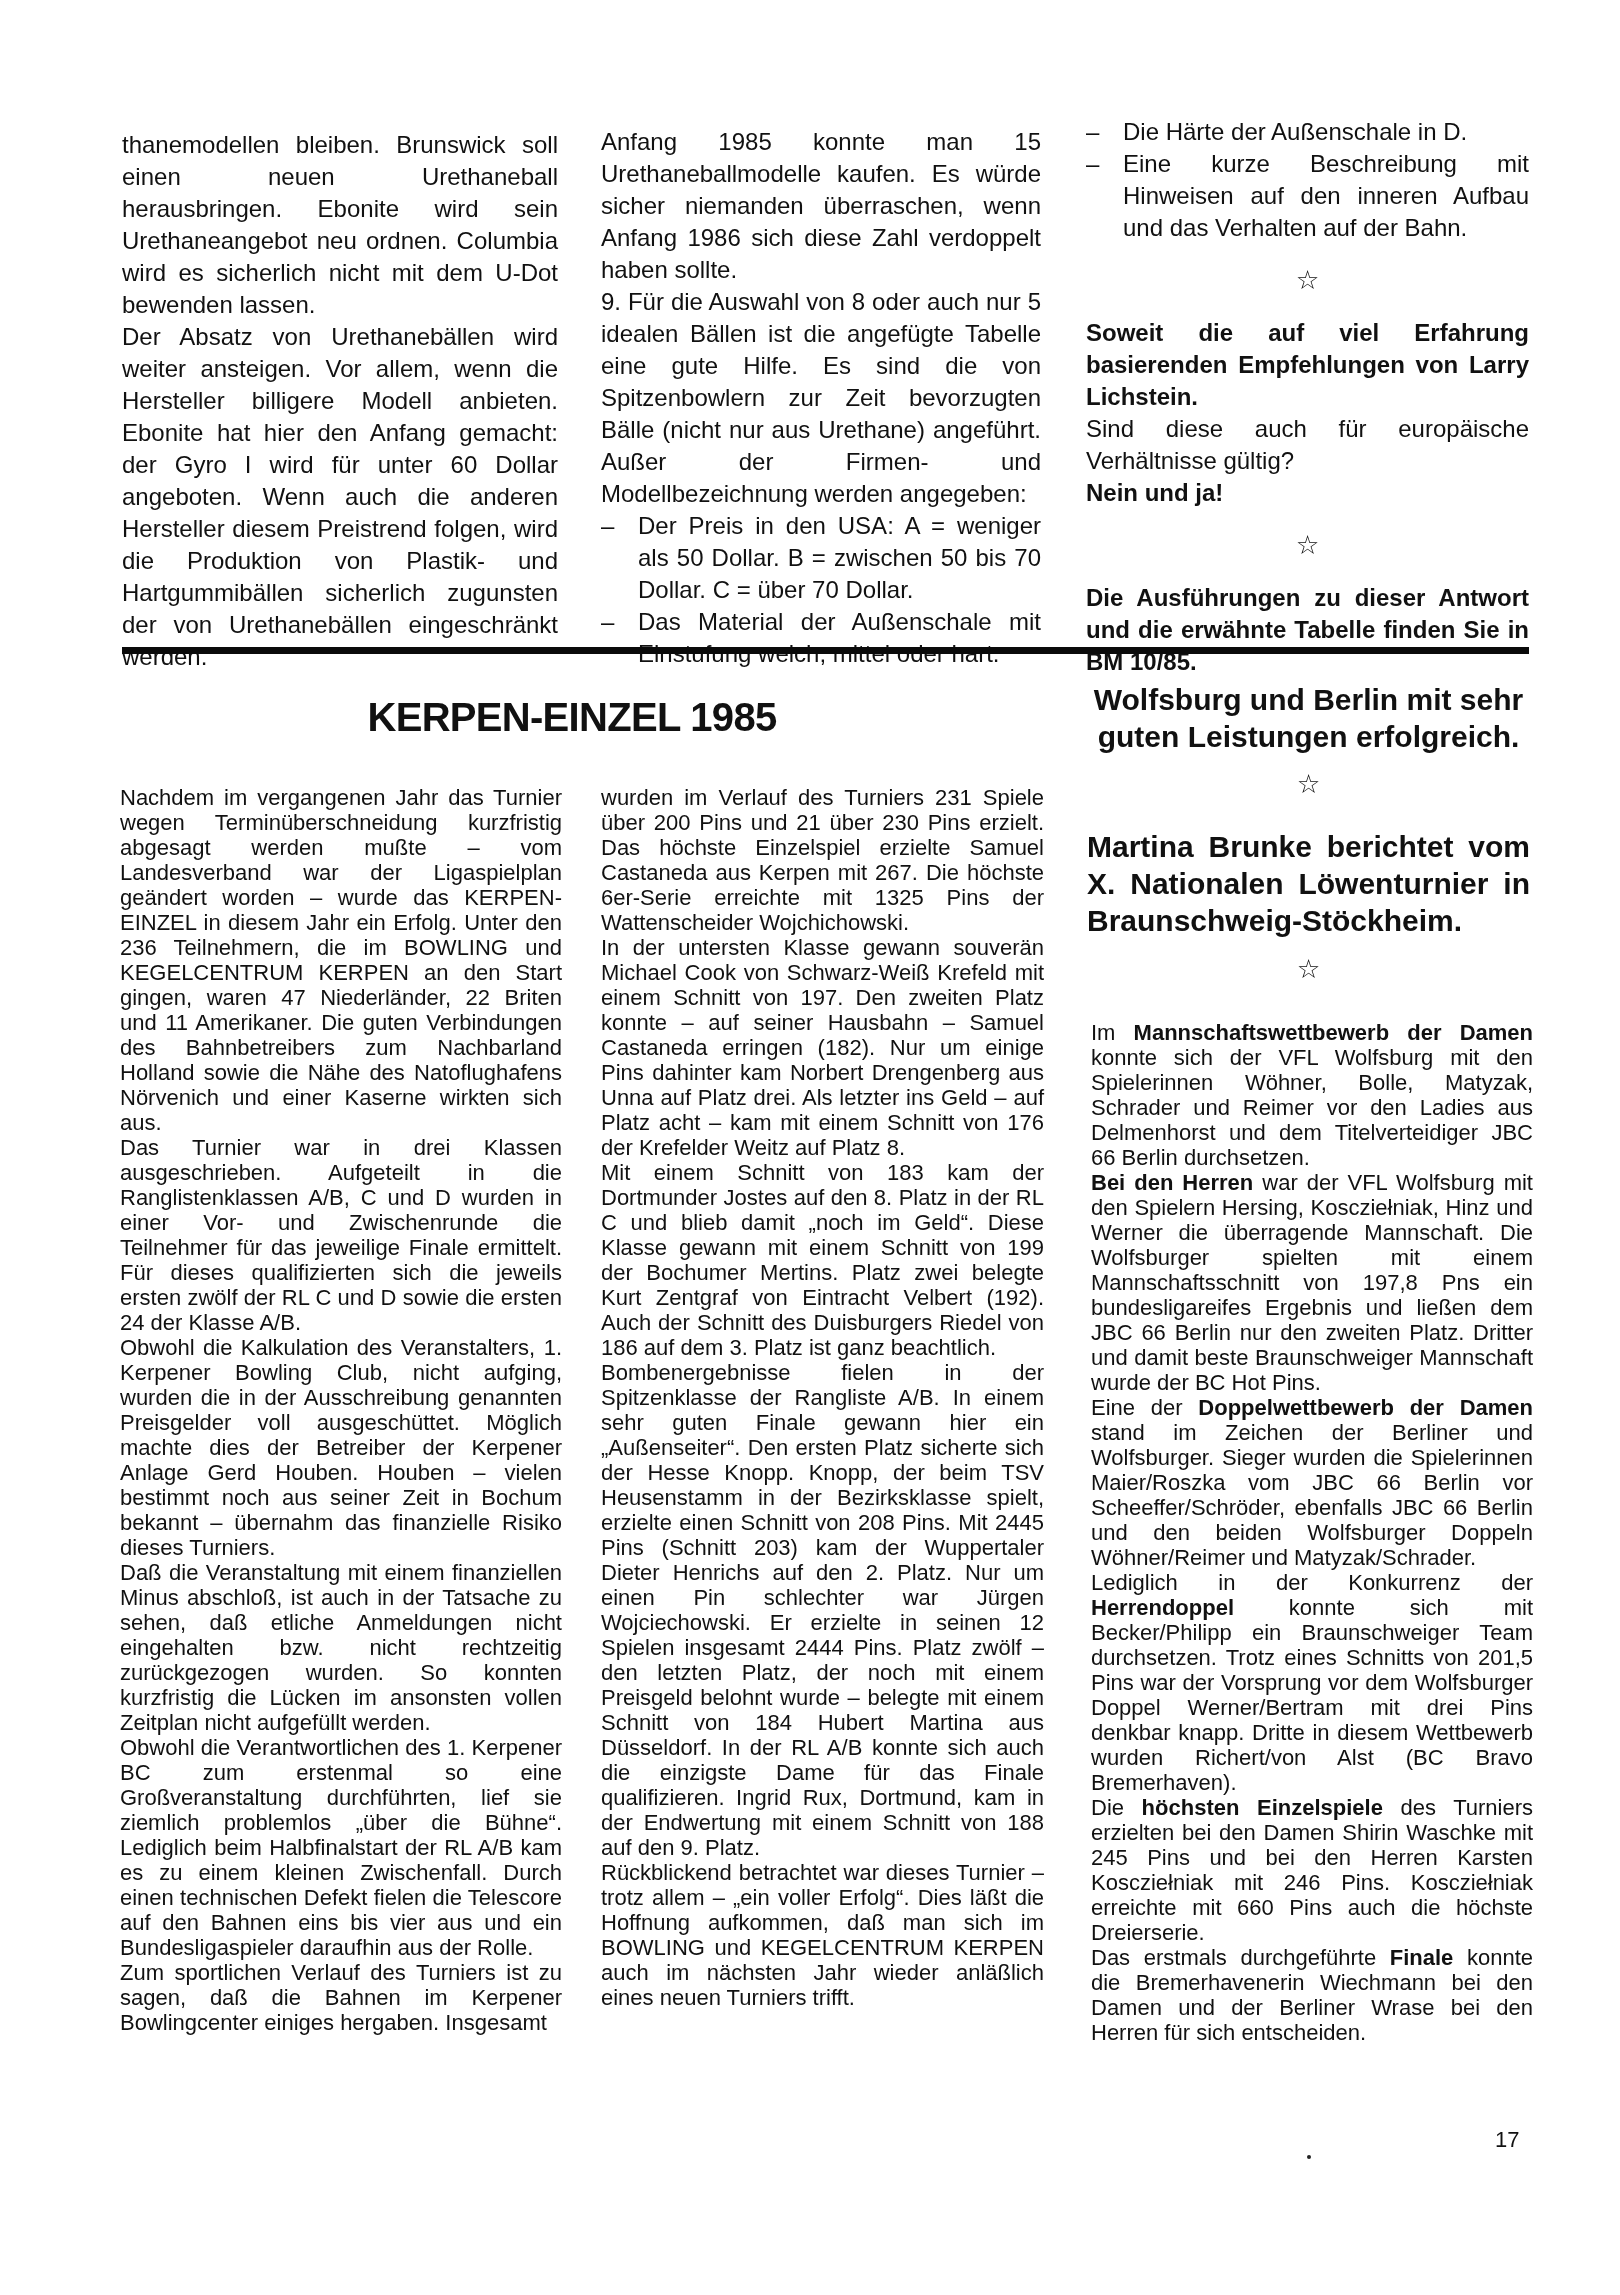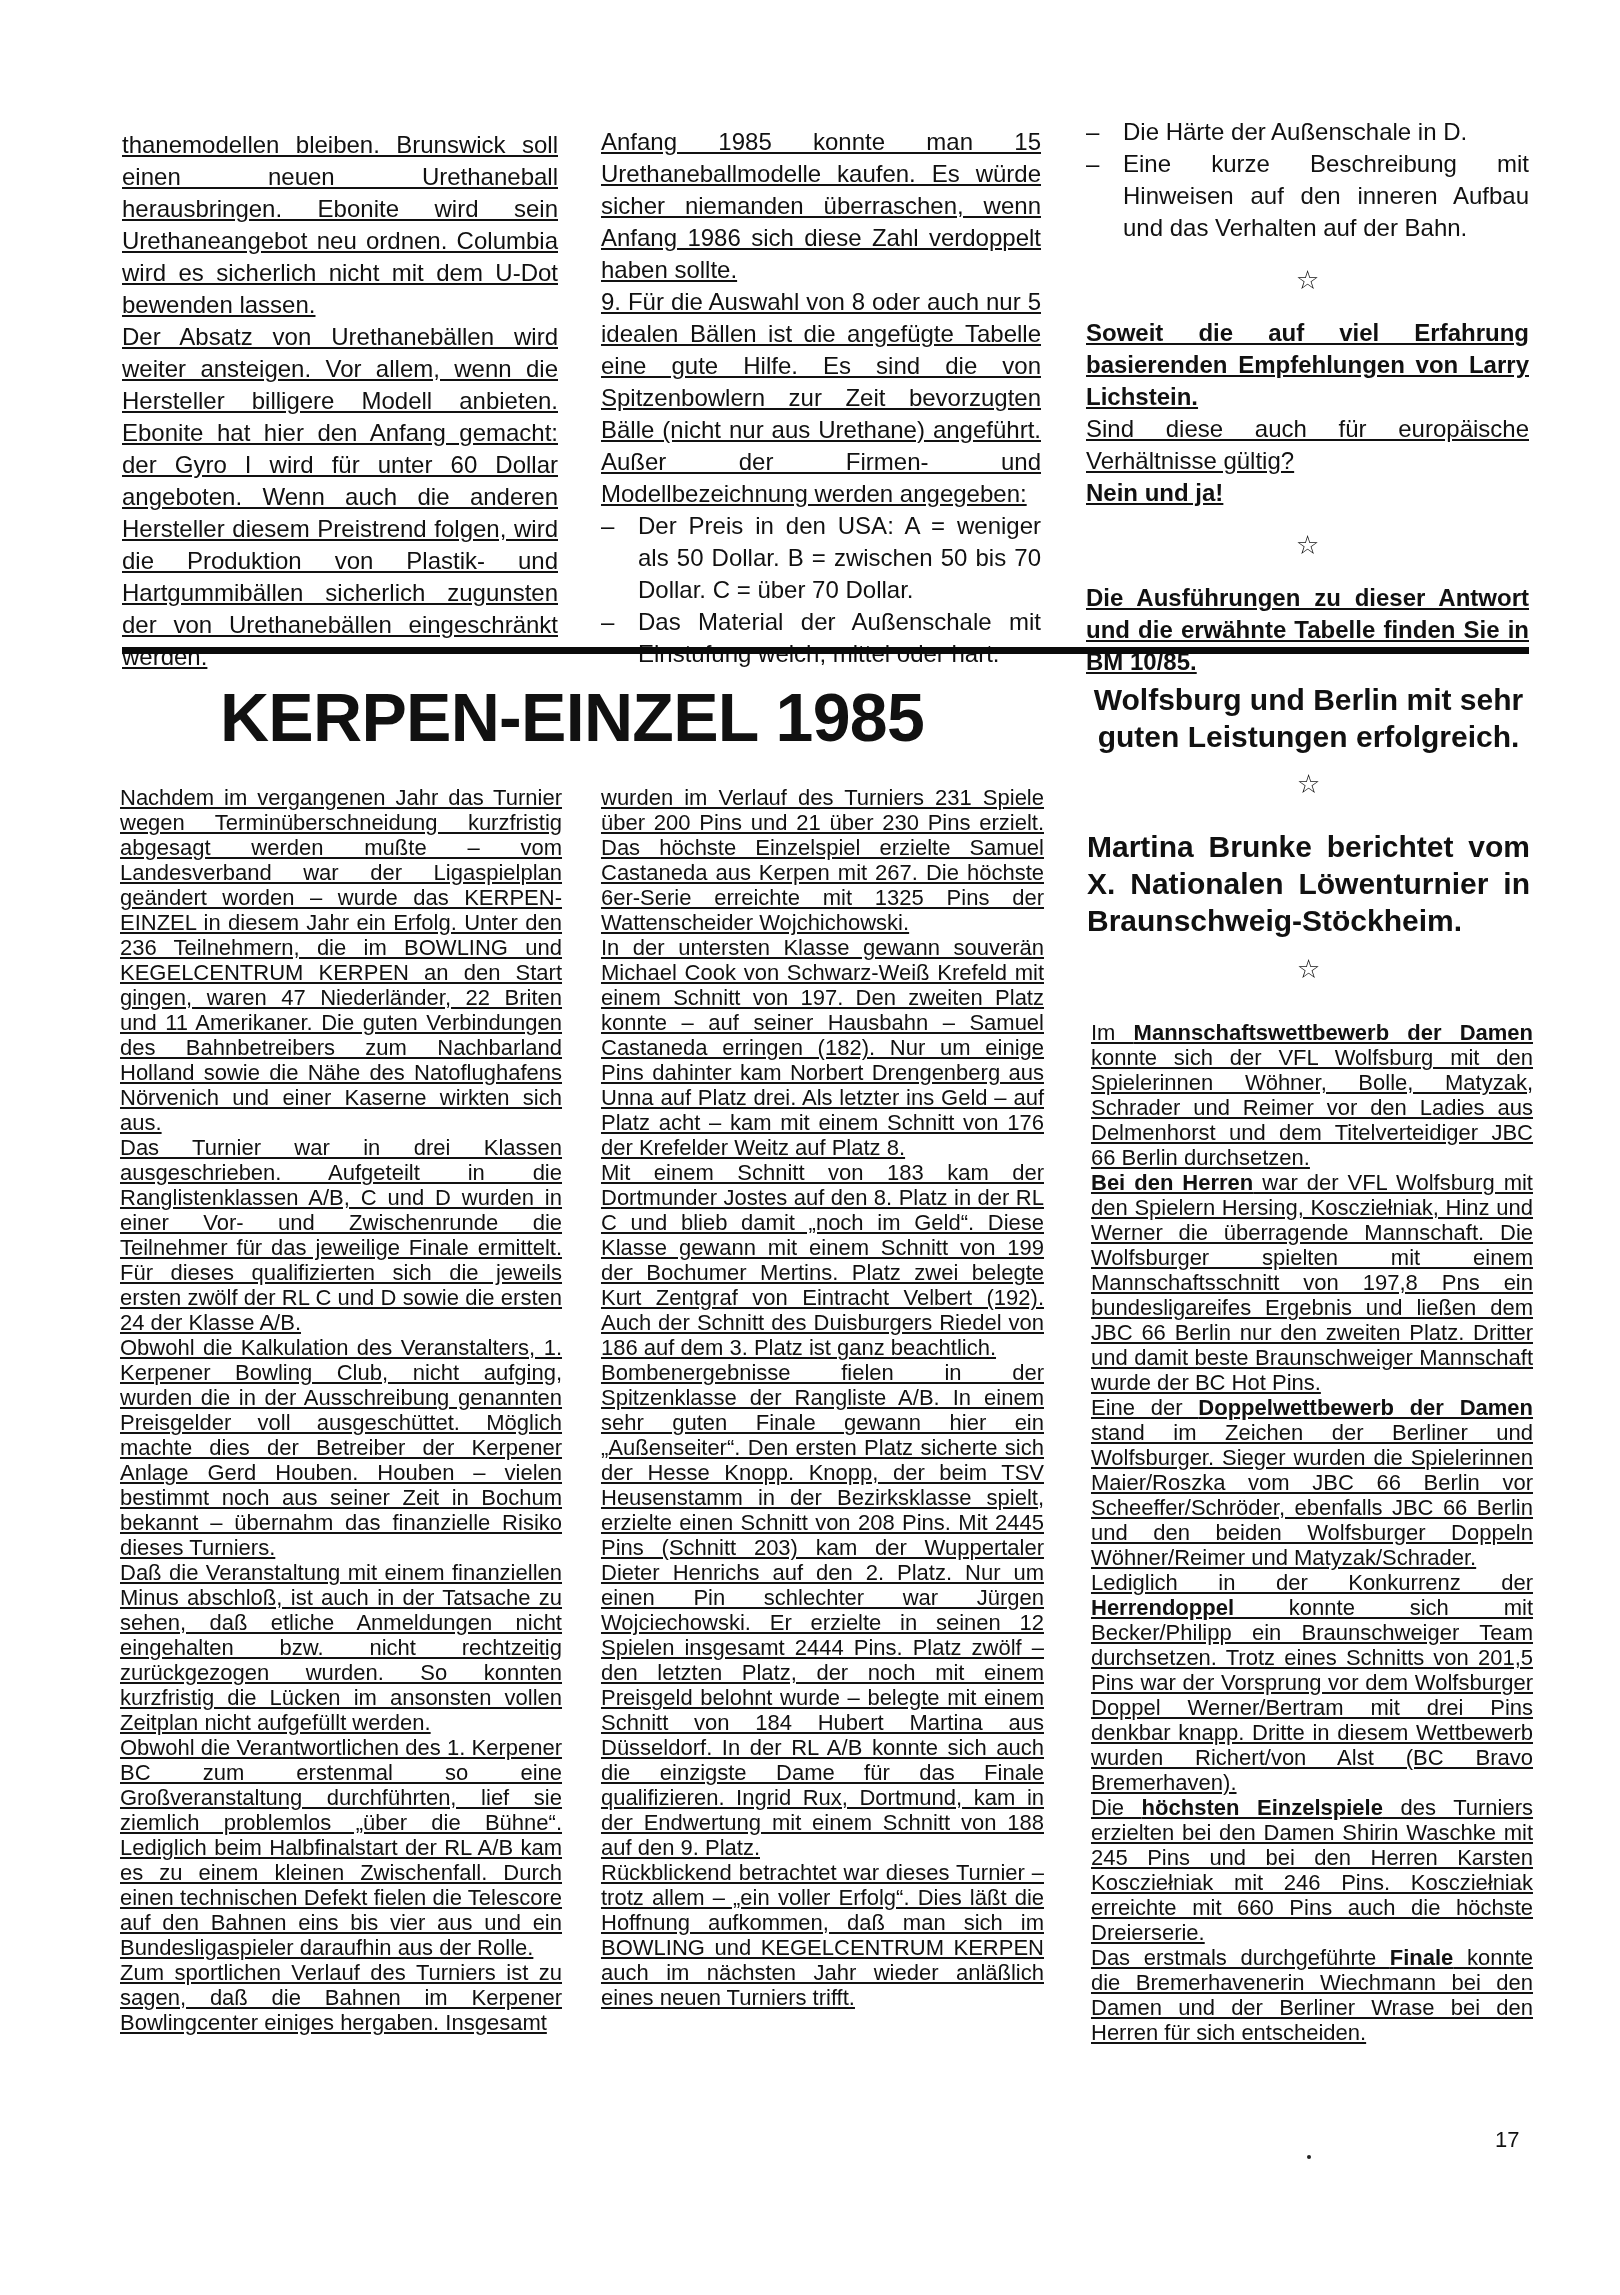--- a/index.html
+++ b/index.html
@@ -1,36 +1,36 @@
 <!DOCTYPE html>
 <html style="font-size:10.6px"><head>
 <meta charset="utf-8">
 <style>
   html, body { margin: 0; padding: 0; background: #ffffff; }
   body {
     width: 1620px; height: 2295px; position: relative; overflow: hidden;
     font-family: "Liberation Sans", sans-serif; color: #111111;
   }
   .col { position: absolute; font-size: 24px; line-height: 32px; text-align: justify; }
-  .col p { margin: 0; text-decoration: underline; }
+  .col p { margin: 0; }
   .col .bold { font-weight: bold; }
   .col .star { text-align: center; font-size: 26.4px; line-height: 40px; margin: 16px 0 17px; font-weight: normal; }
   .dash { display: flex; }
   .dash .d { width: 37px; flex: none; text-align: left; }
   .dash .t { flex: 1; text-align: justify; }
 
   #top-c1 { left: 122px; top: 129px; width: 436px; }
   #top-c2 { left: 601px; top: 126px; width: 440px; }
   #top-c3 { left: 1086px; top: 116px; width: 443px; }
 
   #rule { position: absolute; left: 122px; top: 647px; width: 1407px; height: 6.6px; background: #0a0a0a; }
 
   #headline {
     position: absolute; left: 192px; top: 681px; width: 760px;
-    font-size: 68px; font-weight: bold; letter-spacing: -0.7px; line-height: 73px;
+    font-size: 40px; font-weight: bold; letter-spacing: -0.7px; line-height: 73px;
     text-align: center; white-space: nowrap;
   }
   #subhead {
     position: absolute; left: 1087px; top: 681px; width: 443px;
     font-size: 30px; font-weight: bold; line-height: 37px; text-align: center;
   }
   #subhead .star { font-size: 26.4px; font-weight: normal; line-height: 40px; margin: 9.3px 0 8px; }
   #byline { text-align: justify; text-align-last: left; margin-top: 24px; }
 
   .low { font-size: 22px; line-height: 25px; }

